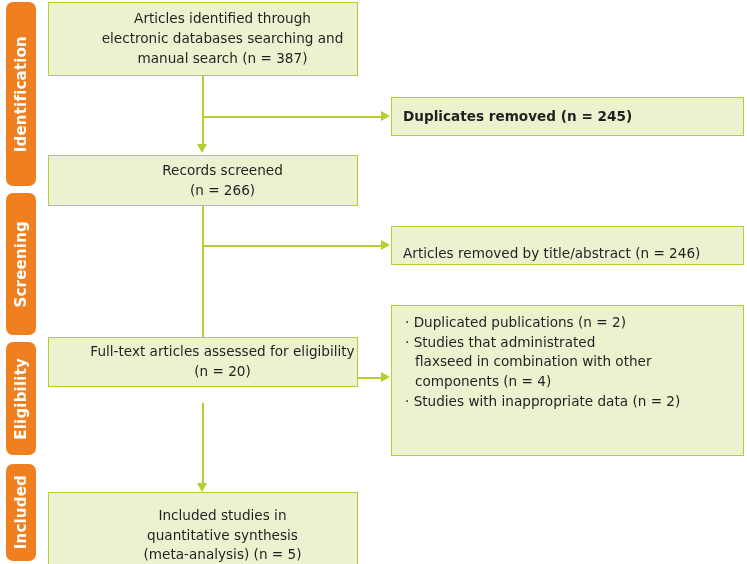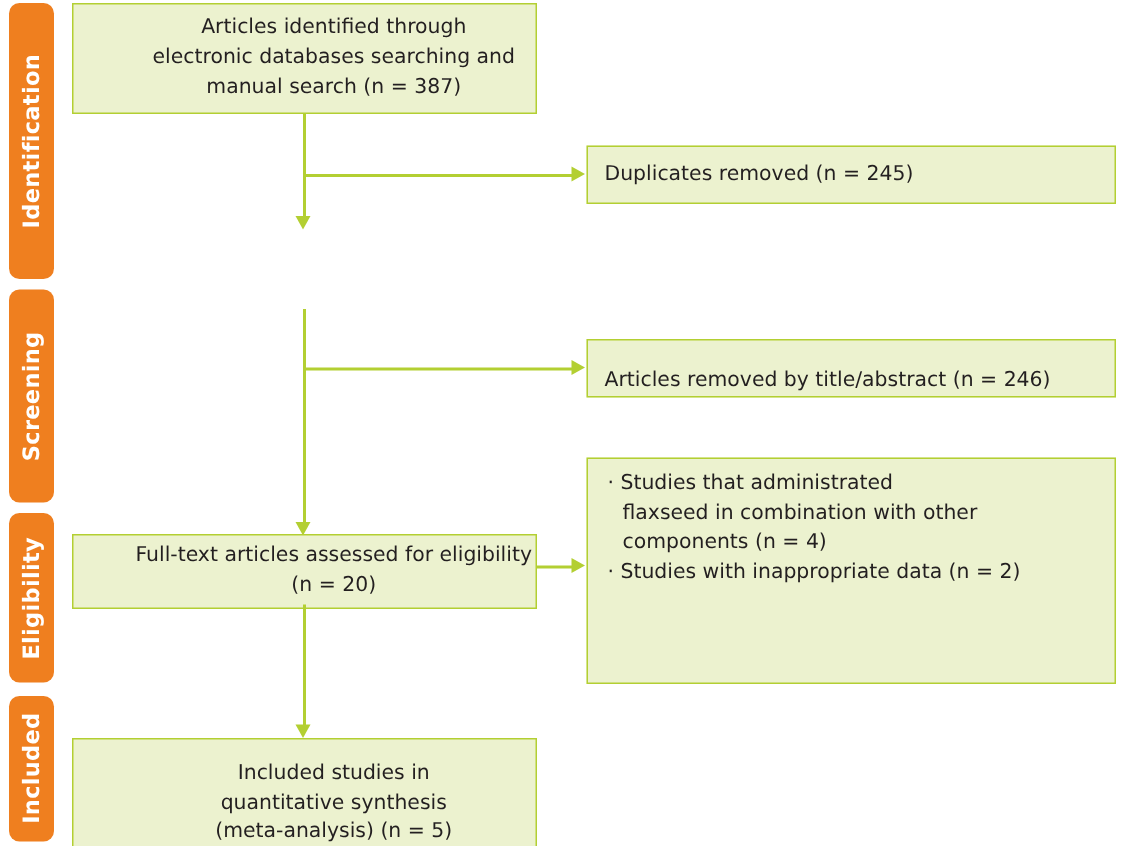--- a/index.html
+++ b/index.html
@@ -131,42 +131,47 @@
     <span class="box-text">Articles identified through
 electronic databases searching and
 manual search (n = 387)</span>
   </div>
 
   <div class="conn v" style="left:202px;top:76px;height:69px;"></div>
   <div class="arrow-down" style="left:197px;top:144px;"></div>
   <div class="conn h" style="left:202px;top:116px;width:180px;"></div>
   <div class="arrow-right" style="left:381px;top:111px;"></div>
 
-  <div class="flow-box leftal" style="left:391px;top:97px;width:353px;height:39px;">
+  <div class="flow-box leftal" style="left:391px;top:97px;width:353px;height:39px;font-weight:bold;">
     <span class="box-text">Duplicates removed (n = 245)</span>
   </div>
 
+  <div class="flow-box center" style="left:48px;top:155px;width:310px;height:51px;">
+    <span class="box-text">Records screened
+(n = 266)</span>
+  </div>
 
   <div class="conn v" style="left:202px;top:206px;height:143px;"></div>
   <div class="arrow-down" style="left:197px;top:348px;"></div>
   <div class="conn h" style="left:202px;top:245px;width:180px;"></div>
   <div class="arrow-right" style="left:381px;top:240px;"></div>
 
   <div class="flow-box leftal" style="left:391px;top:226px;width:353px;height:39px;align-items:flex-end;">
     <span class="box-text">Articles removed by title/abstract (n = 246)</span>
   </div>
 
   <div class="flow-box listbox" style="left:391px;top:305px;width:353px;height:151px;">
+    <span class="list-item-row">· Duplicated publications (n = 2)</span>
     <span class="list-item-row">· Studies that administrated
   flaxseed in combination with other
   components (n = 4)</span>
     <span class="list-item-row">· Studies with inappropriate data (n = 2)</span>
   </div>
 
-  <div class="flow-box center" style="left:48px;top:356px;width:310px;height:50px;">
+  <div class="flow-box center" style="left:48px;top:337px;width:310px;height:50px;">
     <span class="box-text">Full-text articles assessed for eligibility
 (n = 20)</span>
   </div>
 
   <div class="conn h" style="left:358px;top:377px;width:24px;"></div>
   <div class="arrow-right" style="left:381px;top:372px;"></div>
 
   <div class="conn v" style="left:202px;top:403px;height:81px;"></div>
   <div class="arrow-down" style="left:197px;top:483px;"></div>
 

